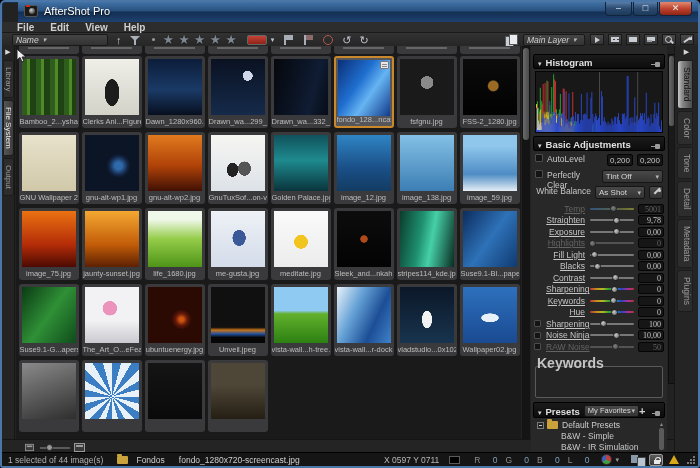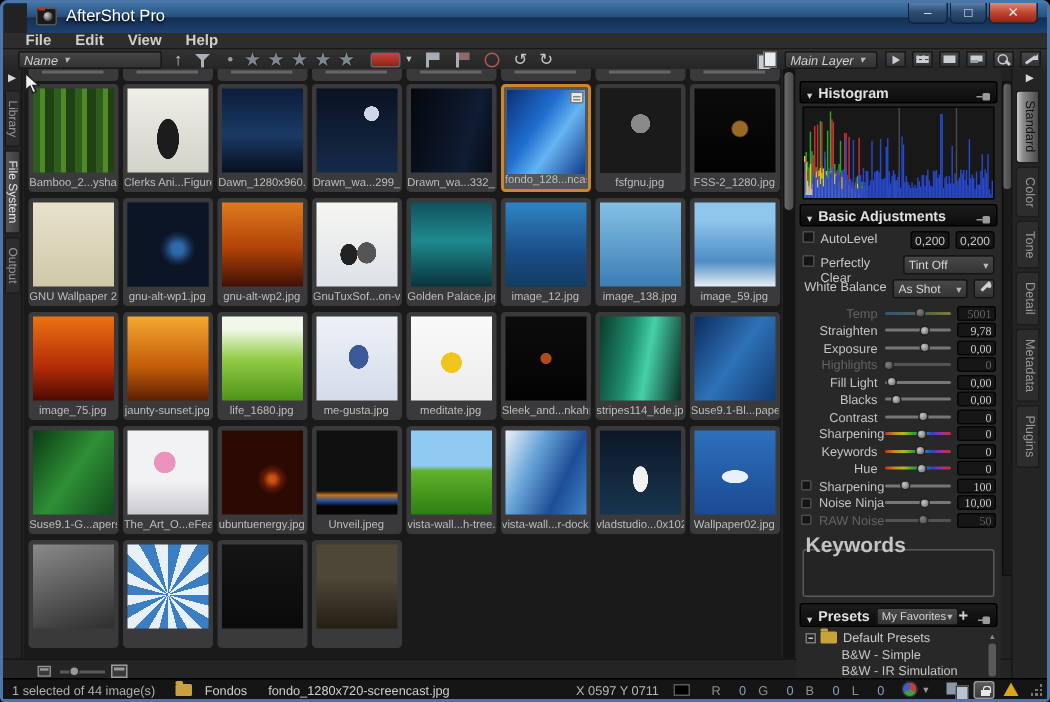--- a/index.html
+++ b/index.html
@@ -109,21 +109,21 @@
   .ddp{height:13px;background:linear-gradient(#484848,#343434);border:1px solid #151515;border-radius:2px;
        display:flex;align-items:center;justify-content:space-between;color:#d6d6d6;font-size:8px;padding:0 3px;}
   #dropper{width:14px;height:13px;border:1px solid #151515;border-radius:2px;background:linear-gradient(#4a4a4a,#333);margin-left:4px;position:relative;flex:none;}
   #dropper::before{content:"";position:absolute;left:3px;top:3px;width:8px;height:1.5px;background:#d0d0d0;transform:rotate(-45deg);}
   #dropper::after{content:"";position:absolute;left:8px;top:2px;width:3px;height:3px;background:#d0d0d0;border-radius:50%;}
   
   #sliders{margin-top:2px;}
   .srow{height:11.5px;display:flex;align-items:center;padding:0 3px;font-size:8.5px;color:#c4c4c4;}
   .srow .cbs{width:12px;flex:none;display:flex;}
   .srow .cbs .cb{width:7px;height:7px;margin-right:0;}
-  .srow .slabel{width:44px;flex:none;text-align:right;padding-right:5px;white-space:nowrap;overflow:hidden;}
+  .srow .slabel{width:44px;flex:none;text-align:right;padding-right:5px;white-space:nowrap;overflow:hidden;text-decoration:underline;}
   .srow.hascb .slabel{text-align:left;}
   .srow .track{flex:1;height:2px;border-radius:1px;background:#777;position:relative;}
   .srow .track.temp{background:linear-gradient(90deg,#3a78c8,#8a9a50 70%,#c8c83a);}
   .srow .track.rainbow{background:linear-gradient(90deg,#c03030,#c08a20,#b8b820,#30a030,#20a0a0,#3040c0,#a030a0,#c03030);}
   .srow .handle{position:absolute;top:-2.5px;width:7px;height:7px;border-radius:50%;background:radial-gradient(circle at 35% 35%,#c8c8c8,#8a8a8a 60%,#5a5a5a);border:1px solid #222;}
   .srow .sval{width:26px;flex:none;height:10px;background:#161616;border:1px solid #050505;border-radius:2px;
               color:#c8c8c8;font-size:8px;text-align:right;line-height:9px;padding-right:2px;margin-left:4px;font-family:Liberation Serif, serif;}
   .srow.dis .slabel,.srow.dis .sval{color:#636363;}
   .srow.dis .track{opacity:.55;}
   #kw-label{margin:2px 10px 1px 6px;color:#c4c4c4;font-size:14px;height:10px;font-weight:bold;}

